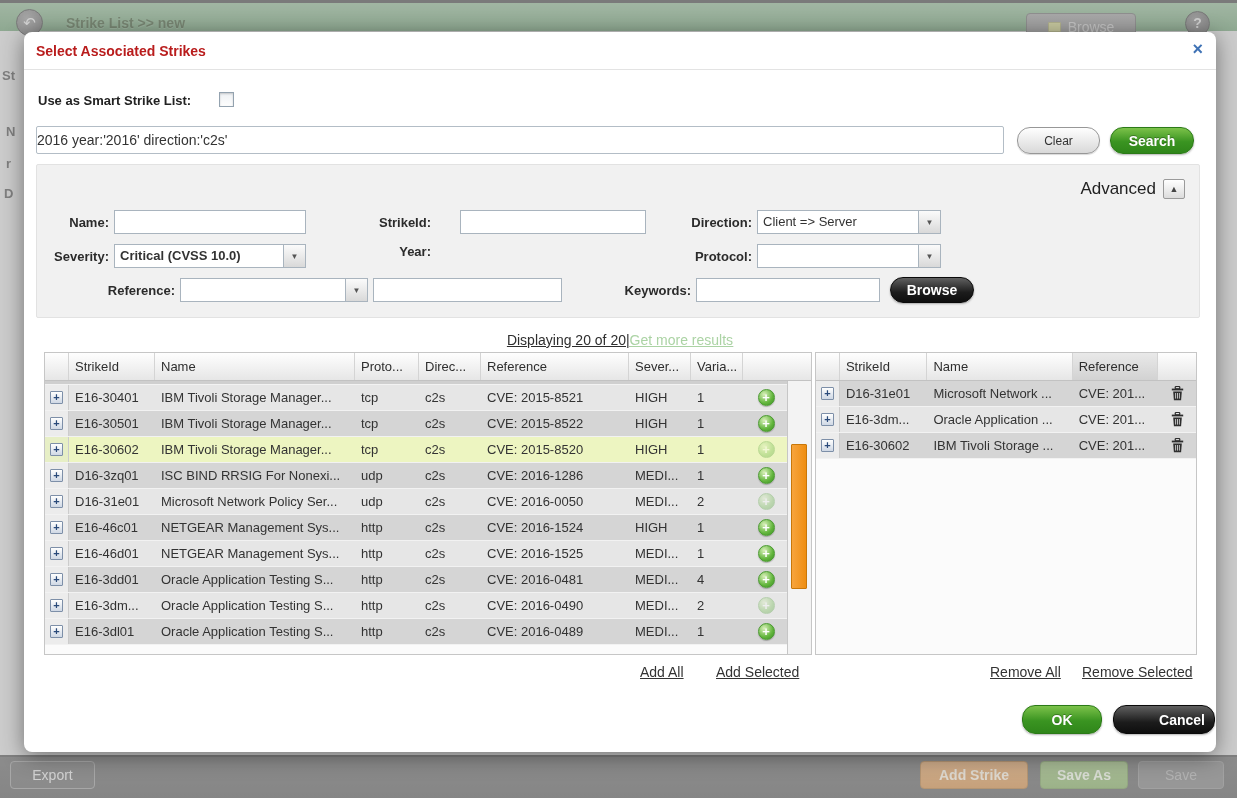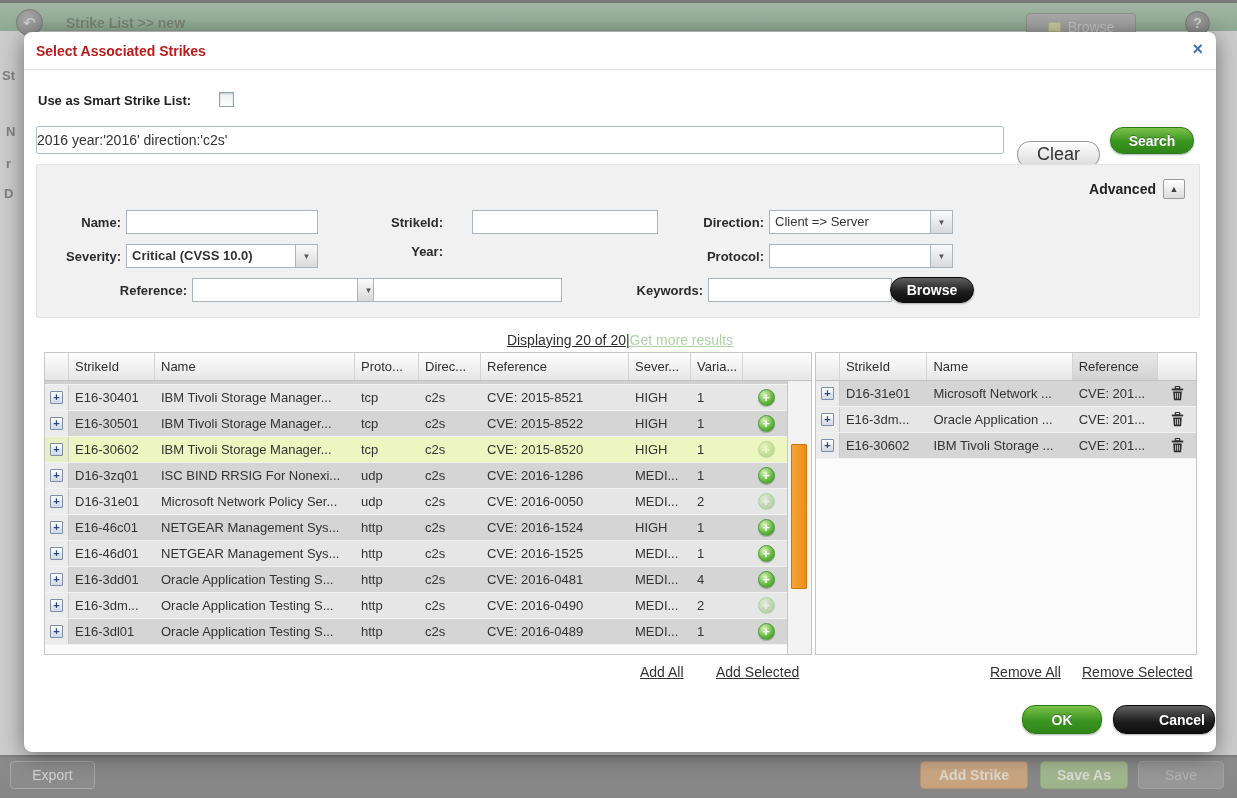--- a/index.html
+++ b/index.html
@@ -48,38 +48,38 @@
   .dlg-sep { position:absolute; left:0; top:37px; width:100%; height:1px; background:#e3e3e3; }
 
   .smart-label { position:absolute; left:14px; top:61px; font-weight:bold; font-size:13px; color:#222; }
   .smart-check { position:absolute; left:195px; top:60px; width:15px; height:15px;
     border:1px solid #93a2af; background:linear-gradient(#eef1f4,#fdfdfd);
     box-shadow:inset 0 1px 2px rgba(0,0,0,0.18); }
 
   .search-input { position:absolute; left:12px; top:94px; width:968px; height:28px; border:1px solid #b3bdc6;
     font-family:"Liberation Sans",sans-serif; font-size:14px; color:#333; padding:0 0; border-radius:2px; }
   .btn-clear { position:absolute; left:993px; top:95px; width:83px; height:27px; border-radius:13px;
-    background:linear-gradient(#fefefe,#d9d9d9); border:1px solid #979797; color:#333; font-size:18px;
-    display:flex; align-items:center; justify-content:center; box-shadow:0 1px 1px rgba(0,0,0,.15);margin-top:14px; }
+    background:linear-gradient(#fefefe,#d9d9d9); border:1px solid #979797; color:#333; font-size:12px;
+    display:flex; align-items:center; justify-content:center; box-shadow:0 1px 1px rgba(0,0,0,.15); }
   .btn-green { border-radius:13px; background:linear-gradient(#7cc24a,#3a9421 55%,#2f861a);
     border:1px solid #2b7a17; color:#fff; font-size:14px; font-weight:bold; text-shadow:0 -1px 0 rgba(0,0,0,.3);
     display:flex; align-items:center; justify-content:center; box-shadow:0 1px 2px rgba(0,0,0,.3); }
   .btn-search { position:absolute; left:1086px; top:95px; width:84px; height:27px; }
   .btn-dark { border-radius:13px; background:linear-gradient(#606060,#1c1c1c 60%,#0e0e0e);
     border:1px solid #0a0a0a; color:#fff; font-size:14px; font-weight:bold;
     display:flex; align-items:center; justify-content:center; box-shadow:0 1px 2px rgba(0,0,0,.3); }
 
   .adv-panel { position:absolute; left:12px; top:132px; width:1164px; height:154px; background:#f1f1f1;
     border:1px solid #e2e2e2; border-radius:2px; }
   .adv-toggle { position:absolute; right:14px; top:14px; display:flex; align-items:center; gap:7px; }
-  .adv-toggle .lbl { font-weight:bold; font-size:14px; color:#222; }
+  .adv-toggle .lbl { font-weight:normal; font-size:17px; color:#222; }
   .adv-btn { width:22px; height:20px; border:1px solid #9a9a9a; background:linear-gradient(#fff,#dcdcdc);
     font-size:9px; color:#444; display:flex; align-items:center; justify-content:center; border-radius:2px; }
   .fgroup { position:absolute; display:flex; align-items:center; }
-  .fgroup label { font-weight:bold; color:#2b2b2b; font-size:13px; text-align:right; margin-right:5px;margin-left:12px; }
+  .fgroup label { font-weight:bold; color:#2b2b2b; font-size:13px; text-align:right; margin-right:5px; }
   .tinput { height:24px; border:1px solid #a9b4be; background:#fff; font-family:"Liberation Sans",sans-serif;
     font-size:13px; color:#333; padding:0 5px; }
   .select { height:24px; border:1px solid #a9b4be; background:#fff; display:flex; align-items:stretch; }
   .select .val { flex:1; font-size:13px; color:#333; padding:3px 5px 0; white-space:nowrap; overflow:hidden; }
   .select .dd { width:22px; border-left:1px solid #a9b4be; background:linear-gradient(#fbfbfb,#d9d9d9);
     font-size:8px; color:#555; display:flex; align-items:center; justify-content:center; }
 
   .status-line { position:absolute; left:0; top:300px; width:100%; display:flex; justify-content:center;
     align-items:center; gap:0; font-size:14px; color:#2e2e2e;text-decoration:underline; }
   .more-link { color:#abd3a4; text-decoration:underline; font-size:14px; }

